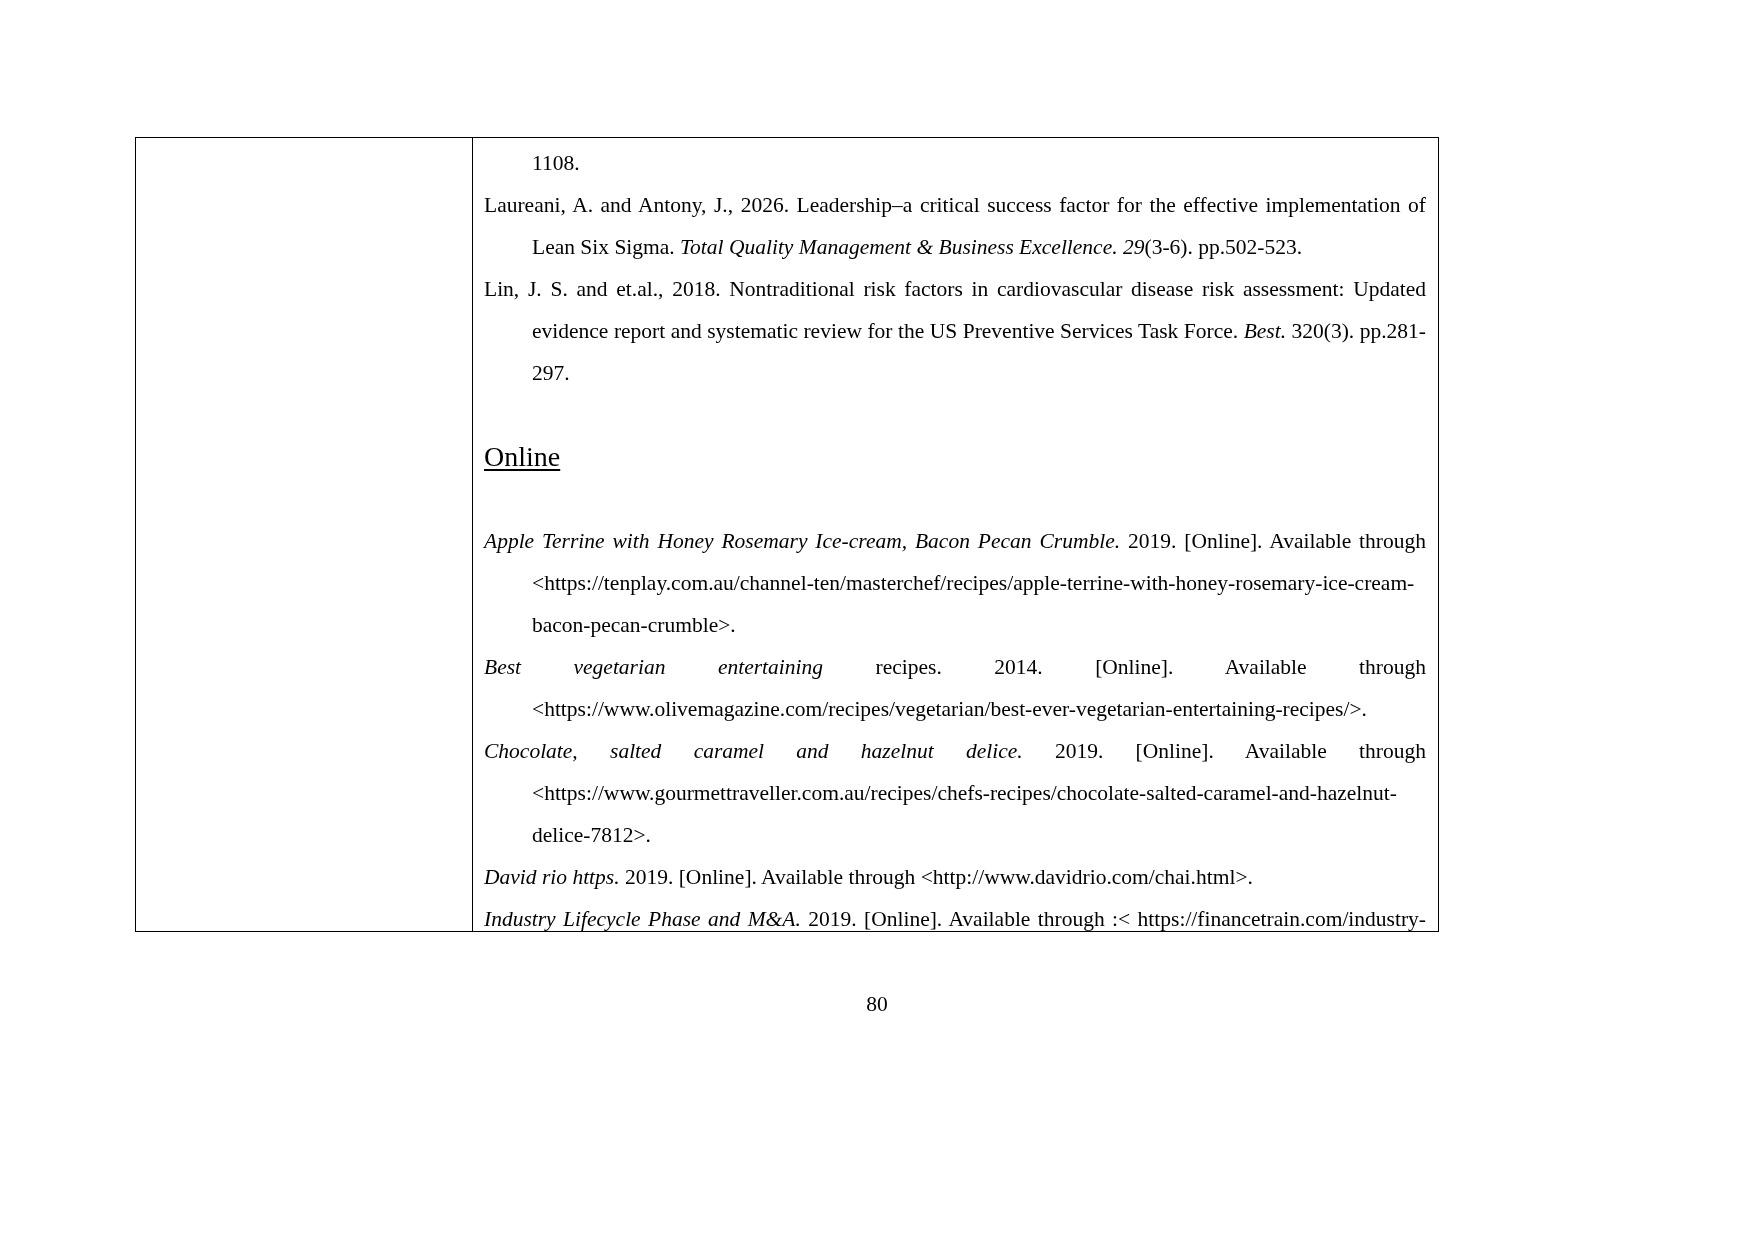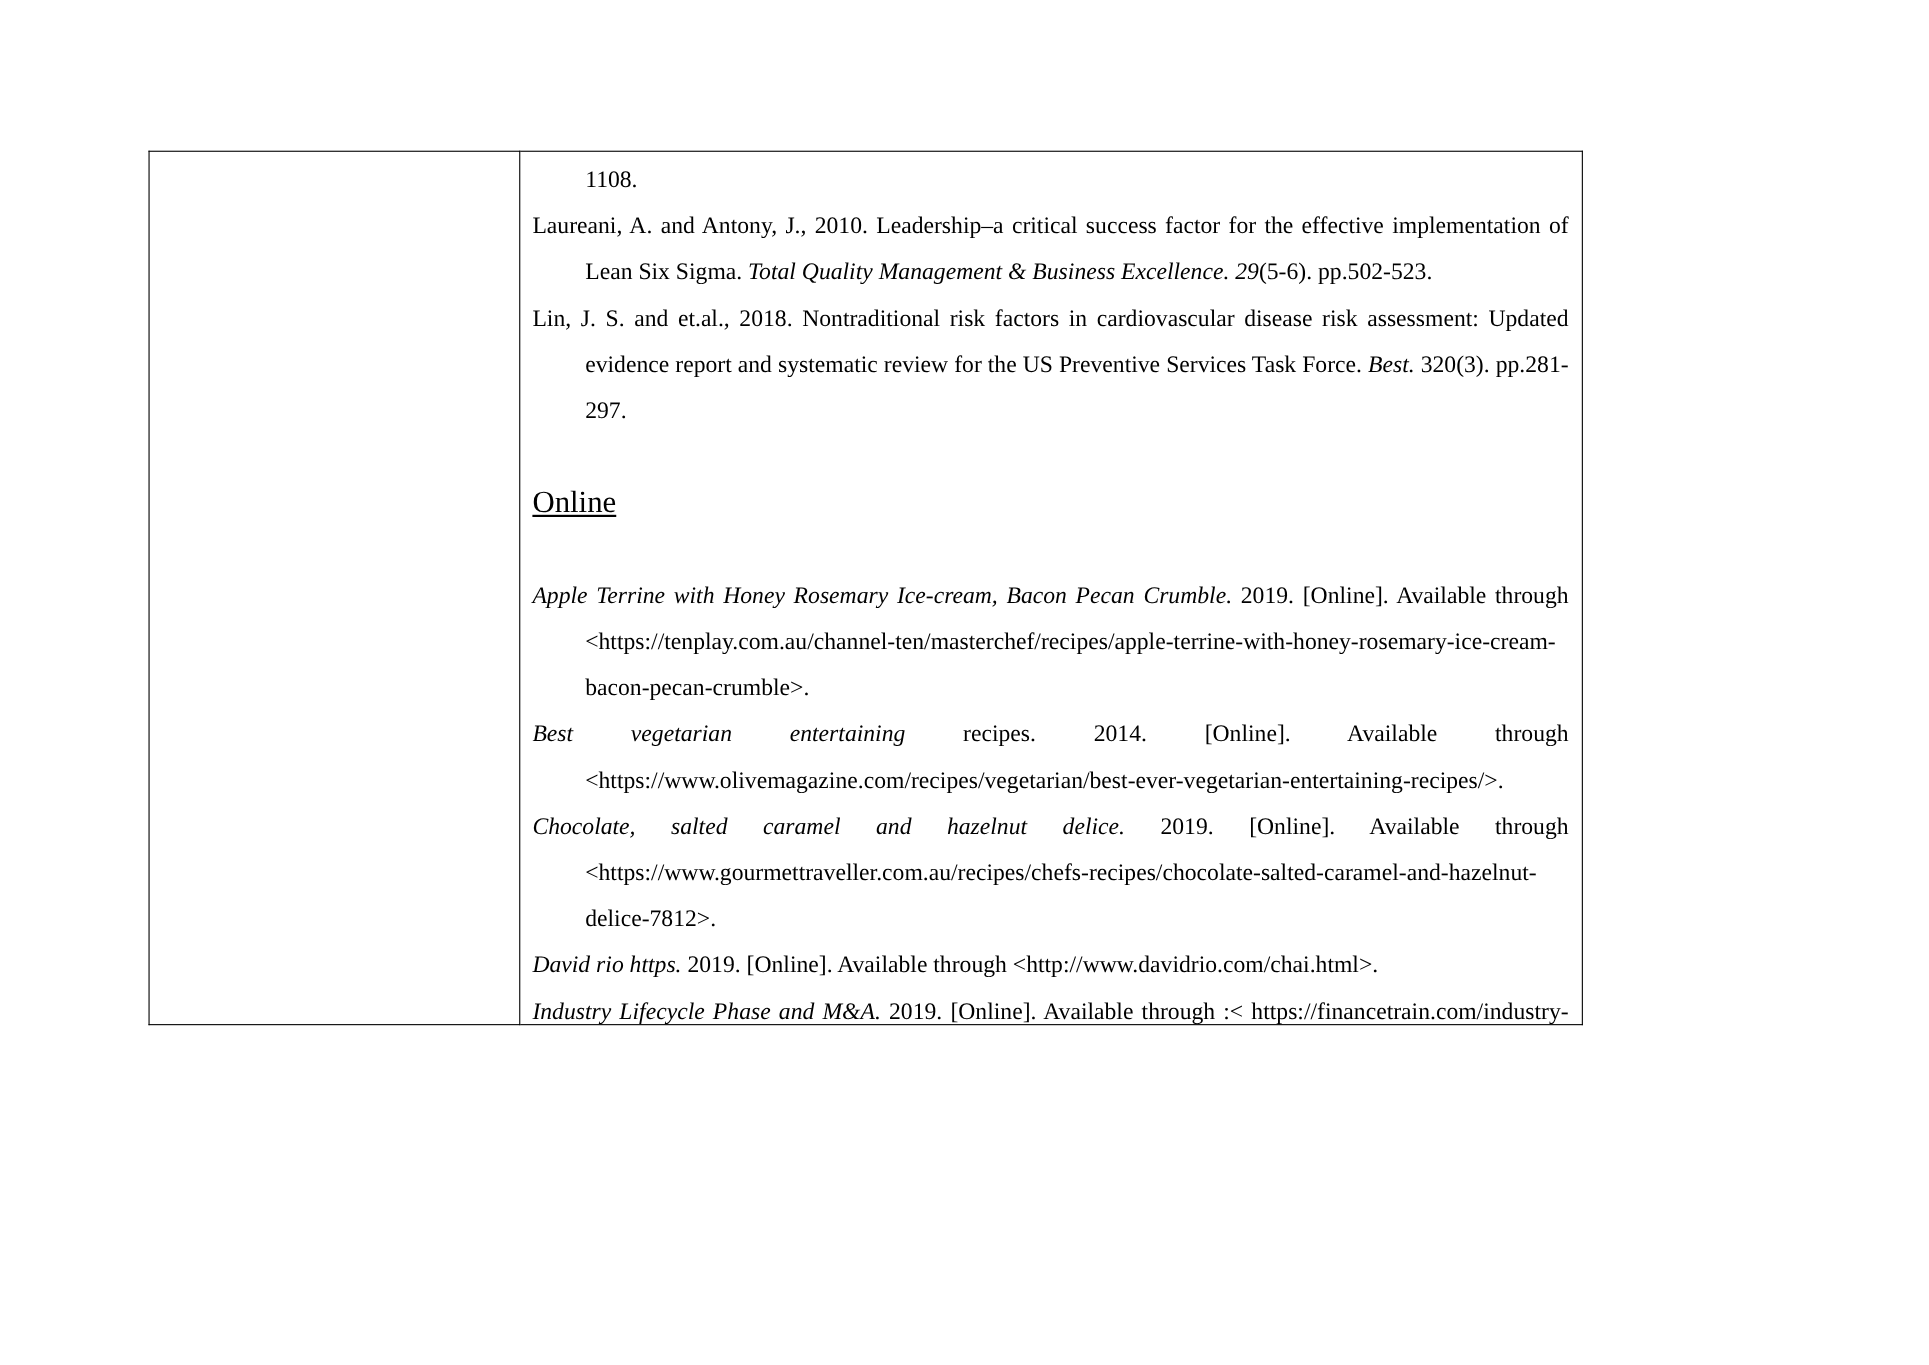--- a/index.html
+++ b/index.html
@@ -101,21 +101,21 @@
         <tr>
       <td class="col-left">
         <div class="left-cell-inner"></div>
       </td>
       <td class="col-right">
         <div class="right-cell-inner">
 
           <p class="ref cont">1108.</p>
 
           <p class="ref">
-            <span>Laureani, A. and Antony, J., 2010. Leadership–a critical success factor for the effective implementation of Lean Six Sigma. </span><i>Total Quality Management &amp; Business Excellence. 29</i><span>(5-6). pp.502-523.</span>
+            <span>Laureani, A. and Antony, J., 2026. Leadership–a critical success factor for the effective implementation of Lean Six Sigma. </span><i>Total Quality Management &amp; Business Excellence. 29</i><span>(3-6). pp.502-523.</span>
           </p>
 
           <p class="ref">
             <span>Lin, J. S. and et.al., 2018. Nontraditional risk factors in cardiovascular disease risk assessment: Updated evidence report and systematic review for the US Preventive Services Task Force. </span><i>Best.</i><span> 320(3). pp.281-297.</span>
           </p>
 
           <div class="spacer"></div>
 
           <p class="heading-online">Online</p>
 
@@ -140,14 +140,15 @@
           <p class="ref">
             <i>Industry Lifecycle Phase and M&amp;A.</i><span> 2019. [Online]. Available through :&lt; </span><span>https://financetrain.com/industry-lifecycle-phase-and-ma/ &gt;.</span>
           </p>
 
         </div>
       </td>
     </tr>
   </tbody>
     </table>
 
+  <div class="page-number">80</div>
 
 </div>
 
 </body></html>

